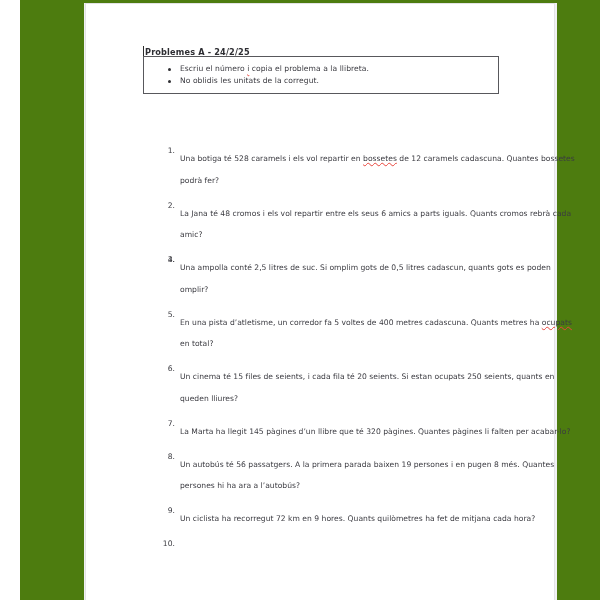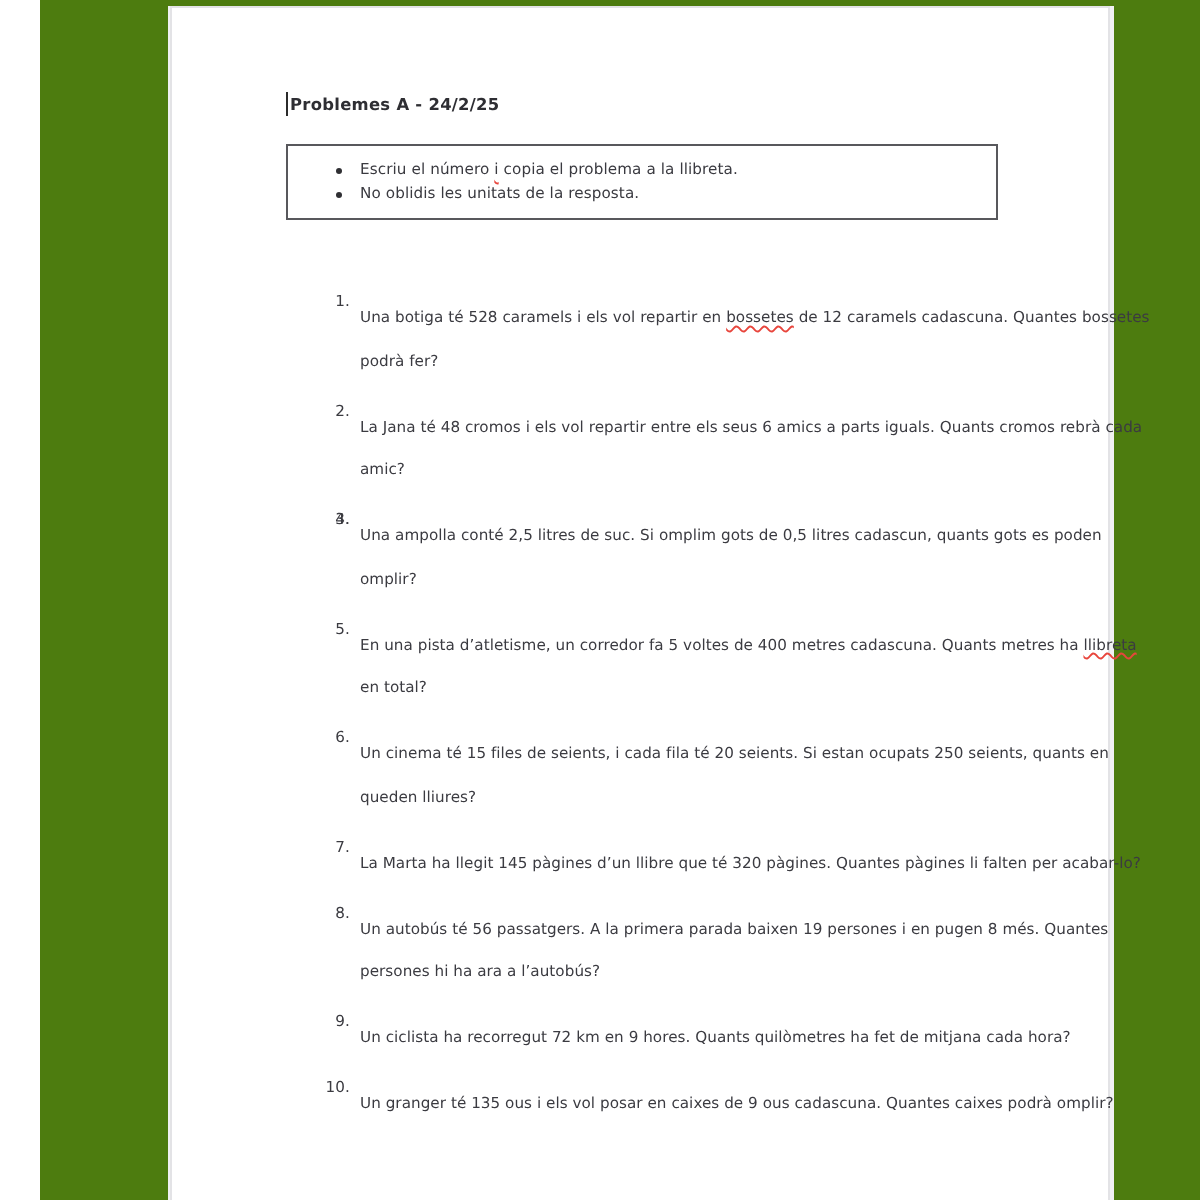--- a/index.html
+++ b/index.html
@@ -73,21 +73,21 @@
     font-weight: 600;
     color: #2e2e33;
     letter-spacing: 0.15px;
     white-space: nowrap;
   }
 
   
   .instructions-box {
     position: absolute;
     left: 57px;
-    top: 68px;
+    top: 52px;
     width: 356px;
     border: 1.4px solid #58585c;
     box-sizing: border-box;
     padding: 6px 0 6px 0;
     background: #ffffff;
   }
   .instr-list {
     list-style: none;
     margin: 0;
     padding: 0;
@@ -164,31 +164,31 @@
   <div class="page">
 
     <div class="doc-title-row">
       <span class="caret"></span>
       <span class="doc-title">Problemes A - 24/2/25</span>
     </div>
 
     <div class="instructions-box">
       <ul class="instr-list" id="instr-list">
           <li class="instr-item"><span>Escriu el número </span><span class="sp">i</span><span> copia el problema a la llibreta.</span></li>
-          <li class="instr-item"><span>No oblidis les unitats de la resposta.</span></li>
+          <li class="instr-item"><span>No oblidis les unitats de la corregut.</span></li>
         </ul>
     </div>
 
     <div class="problems" id="problems-list">
         <div class="problem"><span class="problem-num">1.</span><span class="problem-text"><span>Una botiga té 528 caramels i els vol repartir en </span><span class="sp">bossetes</span><span> de 12 caramels cadascuna. Quantes bossetes podrà fer?</span></span></div>
         <div class="problem"><span class="problem-num">2.</span><span class="problem-text"><span>La Jana té 48 cromos i els vol repartir entre els seus 6 amics a parts iguals. Quants cromos rebrà cada amic?</span></span></div>
         <div class="problem"><span class="problem-num">3.</span></div>
         <div class="problem"><span class="problem-num">4.</span><span class="problem-text"><span>Una ampolla conté 2,5 litres de suc. Si omplim gots de 0,5 litres cadascun, quants gots es poden omplir?</span></span></div>
-        <div class="problem"><span class="problem-num">5.</span><span class="problem-text"><span>En una pista d’atletisme, un corredor fa 5 voltes de 400 metres cadascuna. Quants metres ha </span><span class="sp">llibreta</span><span> en total?</span></span></div>
+        <div class="problem"><span class="problem-num">5.</span><span class="problem-text"><span>En una pista d’atletisme, un corredor fa 5 voltes de 400 metres cadascuna. Quants metres ha </span><span class="sp">ocupats</span><span> en total?</span></span></div>
         <div class="problem"><span class="problem-num">6.</span><span class="problem-text"><span>Un cinema té 15 files de seients, i cada fila té 20 seients. Si estan ocupats 250 seients, quants en queden lliures?</span></span></div>
         <div class="problem"><span class="problem-num">7.</span><span class="problem-text"><span>La Marta ha llegit 145 pàgines d’un llibre que té 320 pàgines. Quantes pàgines li falten per acabar-lo?</span></span></div>
         <div class="problem"><span class="problem-num">8.</span><span class="problem-text"><span>Un autobús té 56 passatgers. A la primera parada baixen 19 persones i en pugen 8 més. Quantes persones hi ha ara a l’autobús?</span></span></div>
         <div class="problem"><span class="problem-num">9.</span><span class="problem-text"><span>Un ciclista ha recorregut 72 km en 9 hores. Quants quilòmetres ha fet de mitjana cada hora?</span></span></div>
-        <div class="problem"><span class="problem-num">10.</span><span class="problem-text"><span>Un granger té 135 ous i els vol posar en caixes de 9 ous cadascuna. Quantes caixes podrà omplir?</span></span></div>
+        <div class="problem"><span class="problem-num">10.</span></div>
       </div>
 
   </div>
 </div>
 
 </body></html>

